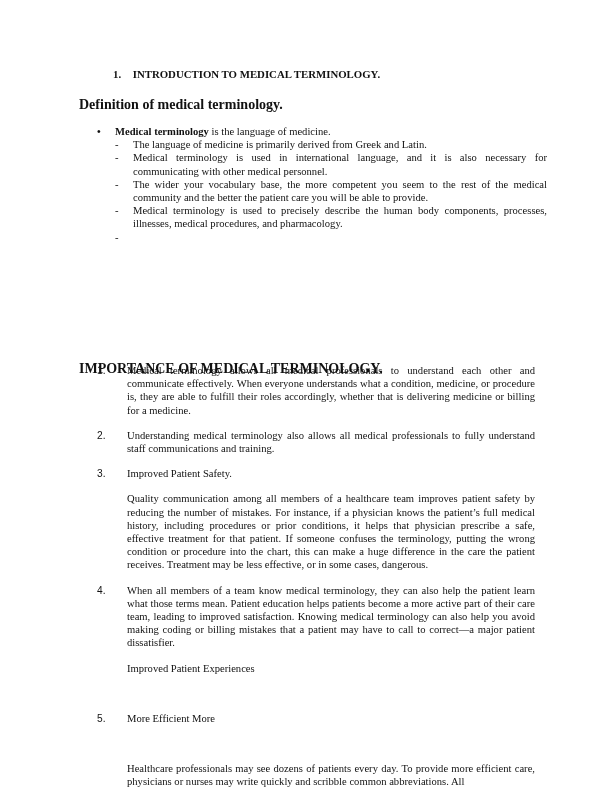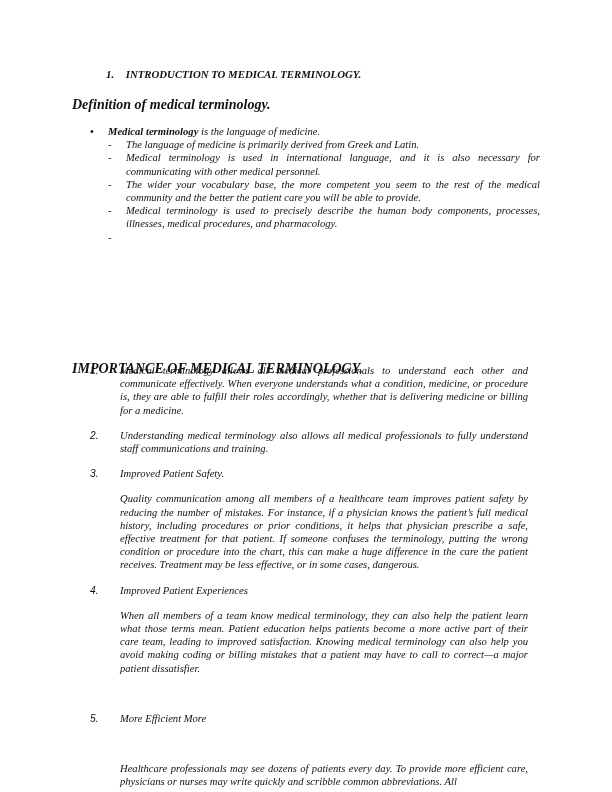--- a/index.html
+++ b/index.html
@@ -1,20 +1,20 @@
 <!DOCTYPE html>
 <html><head>
 <meta charset="utf-8">
 <style>
   html, body { margin: 0; padding: 0; background: #ffffff; }
   body { width: 612px; height: 792px; position: relative; overflow: hidden; color: #111; }
   .page {
-    position: absolute; left: 0; top: 0; width: 504px; height: 792px;
+    position: absolute; left: 7px; top: 0; width: 504px; height: 792px;
     font-family: "Liberation Serif", "DejaVu Serif", serif;
-    font-size: 10.6px; line-height: 13.2px; font-style: italic;
+    font-size: 10.6px; line-height: 13.2px;
   }
   .h1 { position: absolute; left: 106px; top: 68px; font-weight: bold; font-size: 10.8px; }
   .h1 .num { display: inline-block; width: 17px; }
   .h2 { position: absolute; left: 72px; font-weight: bold; font-size: 14px; }
   .bullet-block { position: absolute; left: 90px; top: 125px; width: 450px; }
   .bullet-line { position: relative; padding-left: 18px; }
   .bullet-dot { position: absolute; left: 0; top: 0; font-weight: bold; }
   .bullet-line b { font-weight: bold; }
   .dash-list { margin: 0; padding: 0; list-style: none; }
   .dash-item { position: relative; padding-left: 36px; text-align: justify; }
@@ -62,22 +62,22 @@
       <span class="num-mark">2.</span>
       <p>Understanding medical terminology also allows all medical professionals to fully understand staff communications and training.</p>
     </div>
     <div class="num-item">
       <span class="num-mark">3.</span>
       <p>Improved Patient Safety.</p>
       <p>Quality communication among all members of a healthcare team improves patient safety by reducing the number of mistakes. For instance, if a physician knows the patient’s full medical history, including procedures or prior conditions, it helps that physician prescribe a safe, effective treatment for that patient. If someone confuses the terminology, putting the wrong condition or procedure into the chart, this can make a huge difference in the care the patient receives. Treatment may be less effective, or in some cases, dangerous.</p>
     </div>
     <div class="num-item">
       <span class="num-mark">4.</span>
+      <p>When all members of a team know medical terminology, they can also help the patient learn what those terms mean. Patient education helps patients become a more active part of their care team, leading to improved satisfaction. Knowing medical terminology can also help you avoid making coding or billing mistakes that a patient may have to call to correct—a major patient dissatisfier.</p>
       <p>Improved Patient Experiences</p>
-      <p>When all members of a team know medical terminology, they can also help the patient learn what those terms mean. Patient education helps patients become a more active part of their care team, leading to improved satisfaction. Knowing medical terminology can also help you avoid making coding or billing mistakes that a patient may have to call to correct—a major patient dissatisfier.</p>
     </div>
     <div class="gap"></div>
     <div class="num-item">
       <span class="num-mark">5.</span>
       <p>More Efficient More</p>
       <div class="gap"></div>
       <p>Healthcare professionals may see dozens of patients every day. To provide more efficient care, physicians or nurses may write quickly and scribble common abbreviations. All</p>
     </div>
   </div>
 

